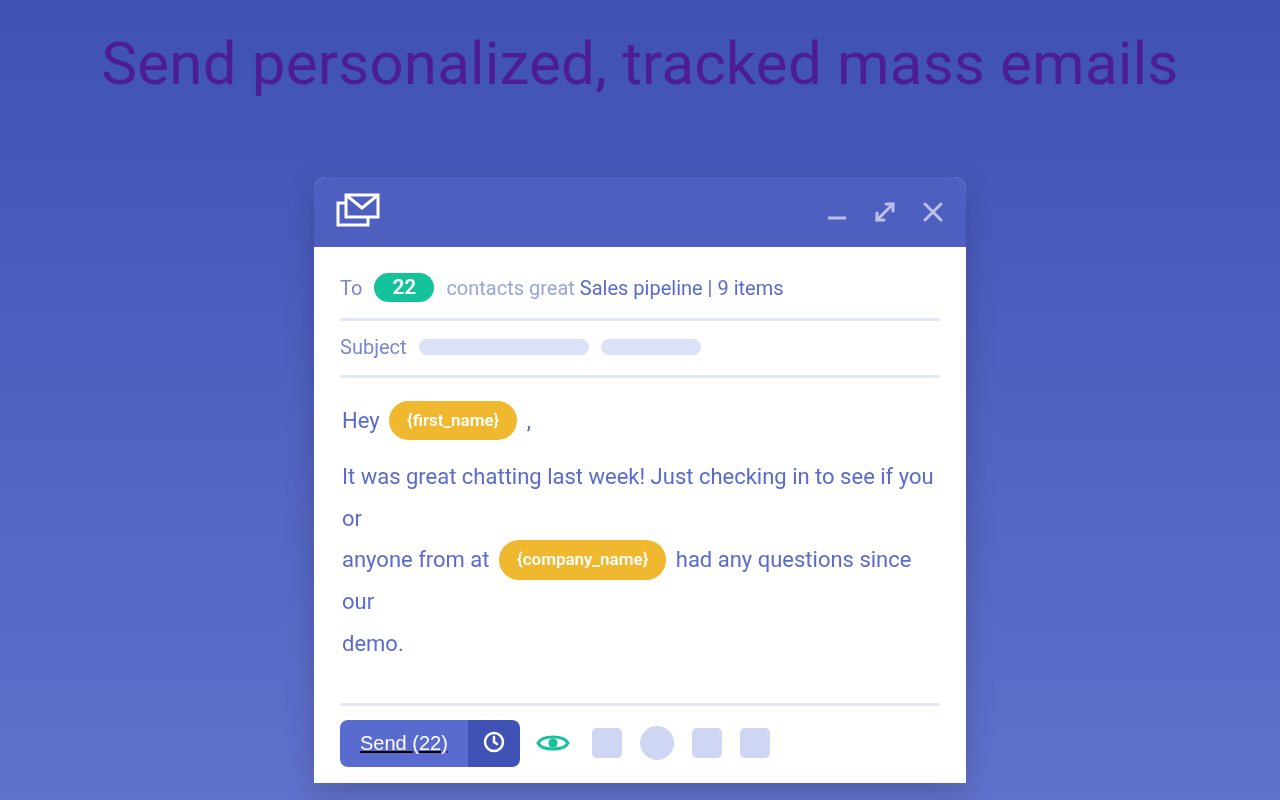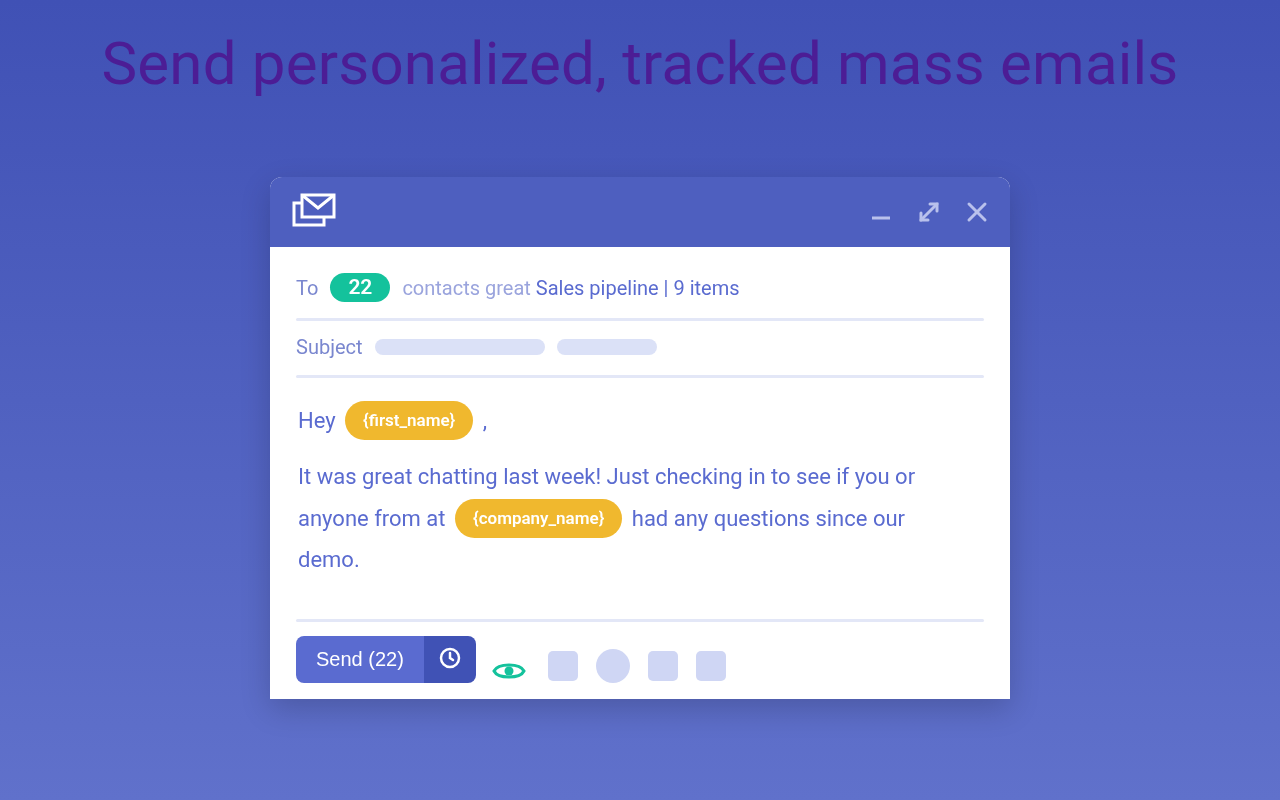--- a/index.html
+++ b/index.html
@@ -12,21 +12,21 @@
     align-items: center;
   }
   .headline {
     color: #4c1d95;
     font-size: 60px;
     font-weight: 400;
     margin-top: 28px;
     letter-spacing: 0.2px;
   }
   .compose {
-    width: 740px;
+    width: 652px;
     margin-top: 78px;
     background: #ffffff;
     border-radius: 12px 12px 0 0;
     box-shadow: 0 10px 30px rgba(0,0,0,0.18);
     overflow: hidden;
     display: flex;
     flex-direction: column;
   }
   .titlebar {
     background: #4e5fbf;
@@ -88,23 +88,24 @@
     font-weight: 600;
     font-size: 17px;
     padding: 3px 18px 4px 18px;
     border-radius: 999px;
     vertical-align: 2px;
     margin: 0 4px;
   }
   .footer-divider { height: 3px; background: #e3e7f7; border-radius: 2px; margin: 28px 0 14px 0;}
   .footer {
     display: flex;
-    align-items: flex-end;
+    align-items: center;
     gap: 16px;
     padding-bottom: 6px;
+    text-decoration: underline;
   }
   .send-group {
     display: flex;
     border-radius: 8px;
     overflow: hidden;
   }
   .send-btn {
     background: #5a6bd0;
     color: #ffffff;
     font-size: 20px;

